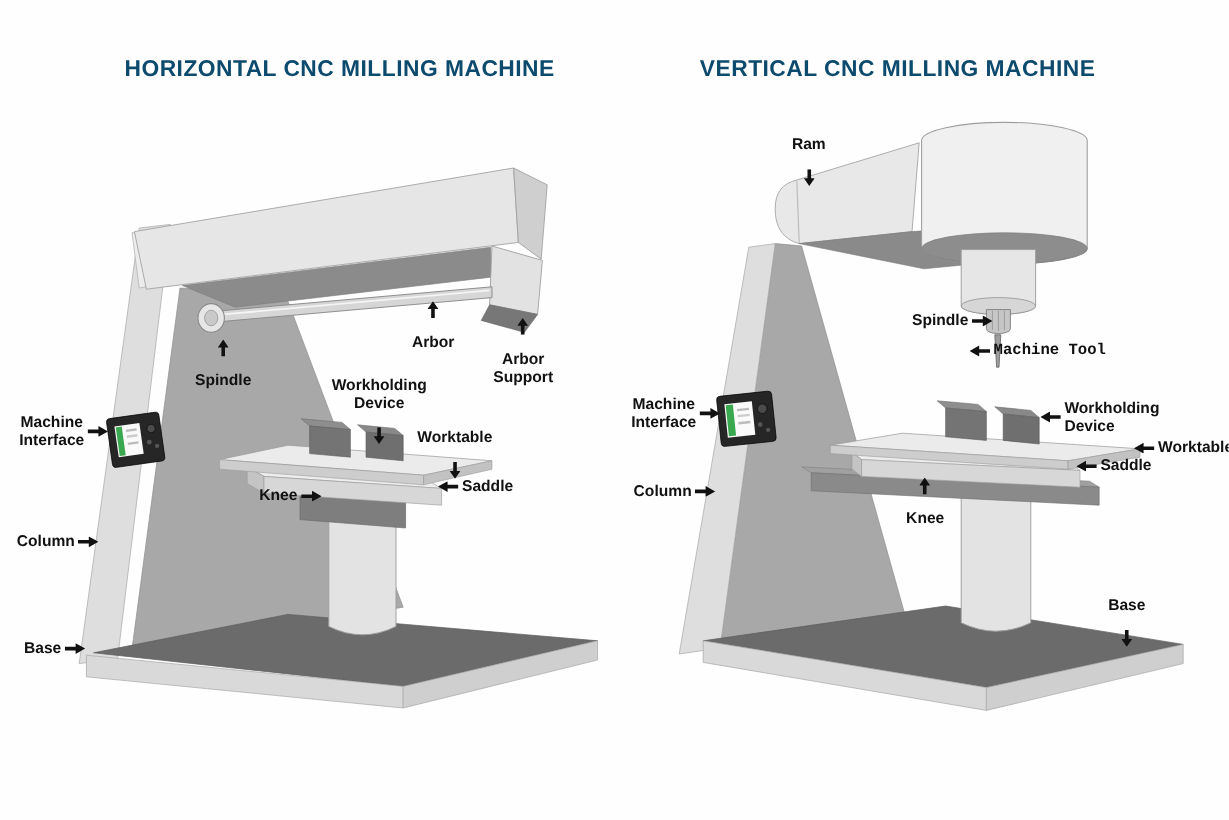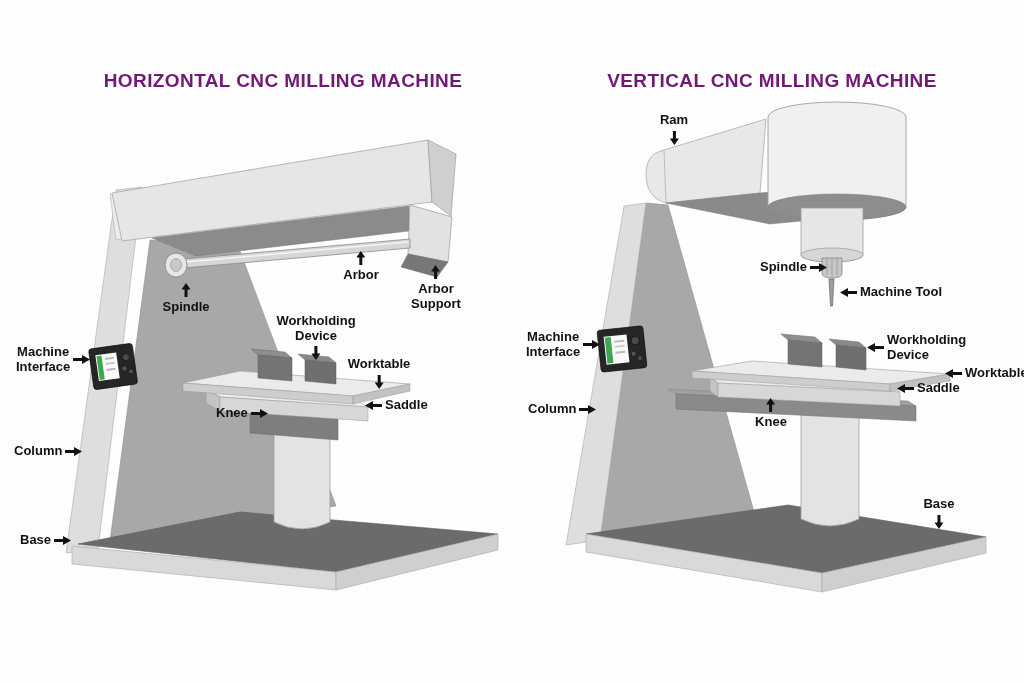--- a/index.html
+++ b/index.html
@@ -1,27 +1,27 @@
 <!DOCTYPE html>
 <html><head>
 <meta charset="utf-8">
 <style>
   html,body{margin:0;padding:0;background:#ffffff;}
   #stage{position:relative;width:1024px;height:683px;background:#fefefe;overflow:hidden;
          font-family:"Liberation Sans",sans-serif;}
   svg{display:block;}
   #machine-art{position:absolute;left:0;top:0;z-index:1;}
   .title{position:absolute;z-index:3;transform:translateX(-50%);
-         font:bold 19px/1.1 "Liberation Sans",sans-serif;color:#701a75;
-         letter-spacing:.4px;white-space:nowrap;margin-top:23px;}
+         font:bold 19px/1.1 "Liberation Sans",sans-serif;color:#0c4a6e;
+         letter-spacing:.4px;white-space:nowrap;}
   .lbl{position:absolute;z-index:3;display:flex;color:#111;
        font:bold 13px/1.12 "Liberation Sans",sans-serif;}
   .lbl .txt{white-space:pre-line;}
   .row{flex-direction:row;align-items:center;gap:3px;white-space:nowrap;}
-  .col{flex-direction:column;align-items:center;gap:3px;transform:translateX(-50%);text-align:center;}
+  .col{flex-direction:column;align-items:center;gap:13px;transform:translateX(-50%);text-align:center;}
   .ar{flex:none;display:block;}
   .ar path{fill:#111;}
   .txt-right{text-align:center;}
   .txt-left{text-align:left;}
   #watermark{position:absolute;z-index:3;left:845px;top:628px;
              font:bold 28px/1 "Liberation Sans",sans-serif;color:#8d8d8d;letter-spacing:.5px;}
 </style>
 </head>
 <body>
 
@@ -167,21 +167,21 @@
         <rect x="615" y="345" width="10" height="2" fill="#cccccc"></rect>
         <rect x="615" y="351" width="10" height="2" fill="#bbbbbb"></rect>
         <circle cx="636" cy="342" r="4" fill="#4a4a4a" stroke="#0c0c0c" stroke-width="0.6"></circle>
         <circle cx="633" cy="355" r="2" fill="#555555"></circle>
         <circle cx="639" cy="360" r="1.8" fill="#555555"></circle>
       </g>
     </g>
   </svg>
 
   <div class="title" style="left:283px;top:48px;">HORIZONTAL CNC MILLING MACHINE</div>
-  <div class="title" style="left:772px;top:48px;text-align:center;">VERTICAL CNC MILLING MACHINE</div>
+  <div class="title" style="left:748px;top:48px;text-align:center;">VERTICAL CNC MILLING MACHINE</div>
 
   <div class="lbl col" style="left:186px;top:283px;">
     <svg class="ar" width="9" height="14" viewBox="0 0 9 14">
         <path d="M3,14 L3,6.5 L0,6.5 L4.5,0 L9,6.5 L6,6.5 L6,14 Z"></path>
       </svg>
     <span class="txt">Spindle</span>
   </div>
 
   <div class="lbl col" style="left:361px;top:251px;">
     <svg class="ar" width="9" height="14" viewBox="0 0 9 14">
@@ -256,21 +256,21 @@
       </svg>
   </div>
 
   <div class="lbl row" style="left:760px;top:260px;">
     <span class="txt">Spindle</span>
     <svg class="ar" width="17" height="9" viewBox="0 0 17 9">
         <path d="M0,3 L9,3 L9,0 L17,4.5 L9,9 L9,6 L0,6 Z"></path>
       </svg>
   </div>
 
-  <div class="lbl row" style="left:840px;top:285px;">
+  <div class="lbl row" style="left:808px;top:285px;font-family:Liberation Mono, monospace;">
     <svg class="ar" width="17" height="9" viewBox="0 0 17 9">
         <path d="M17,3 L8,3 L8,0 L0,4.5 L8,9 L8,6 L17,6 Z"></path>
       </svg>
     <span class="txt">Machine Tool</span>
   </div>
 
   <div class="lbl row" style="left:526px;top:330px;">
     <span class="txt txt-right">Machine
 Interface</span>
     <svg class="ar" width="17" height="9" viewBox="0 0 17 9">

